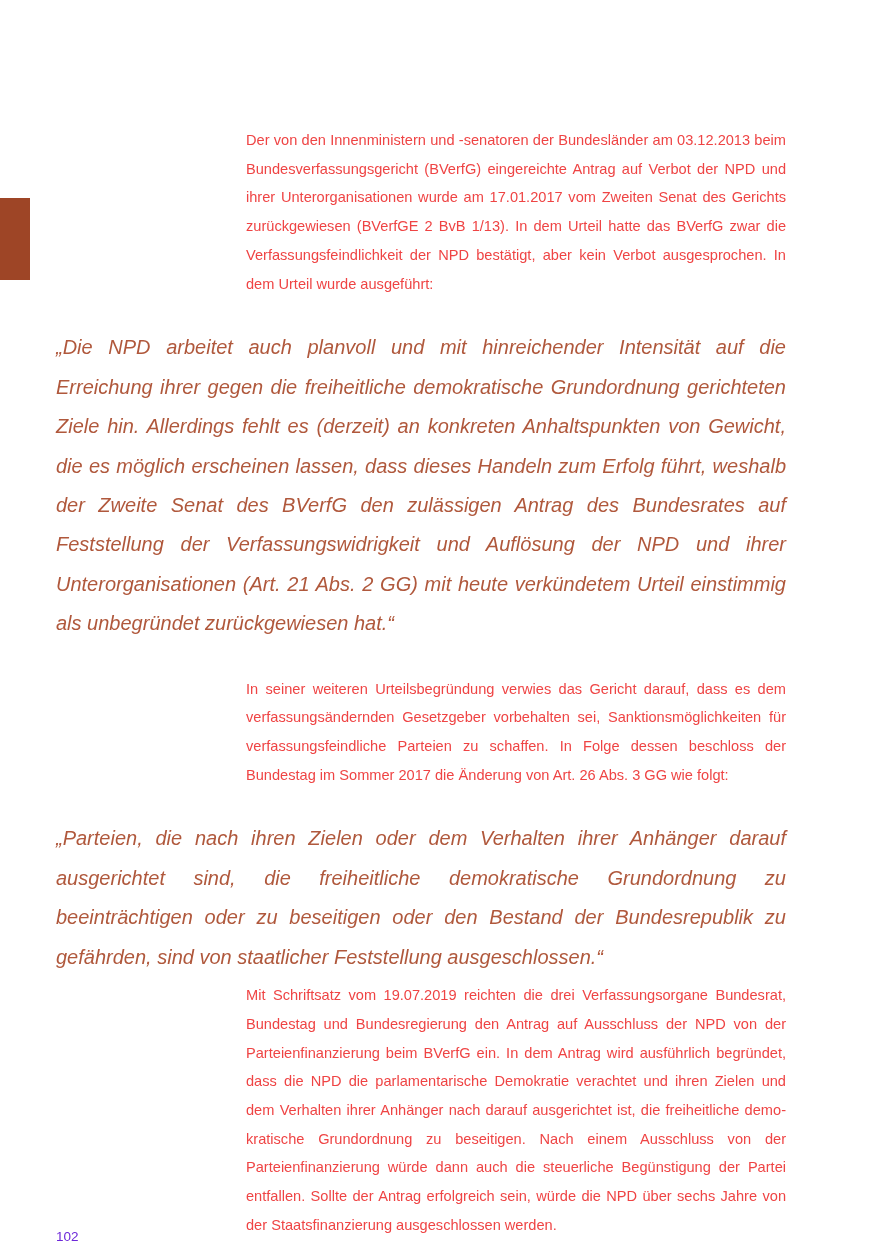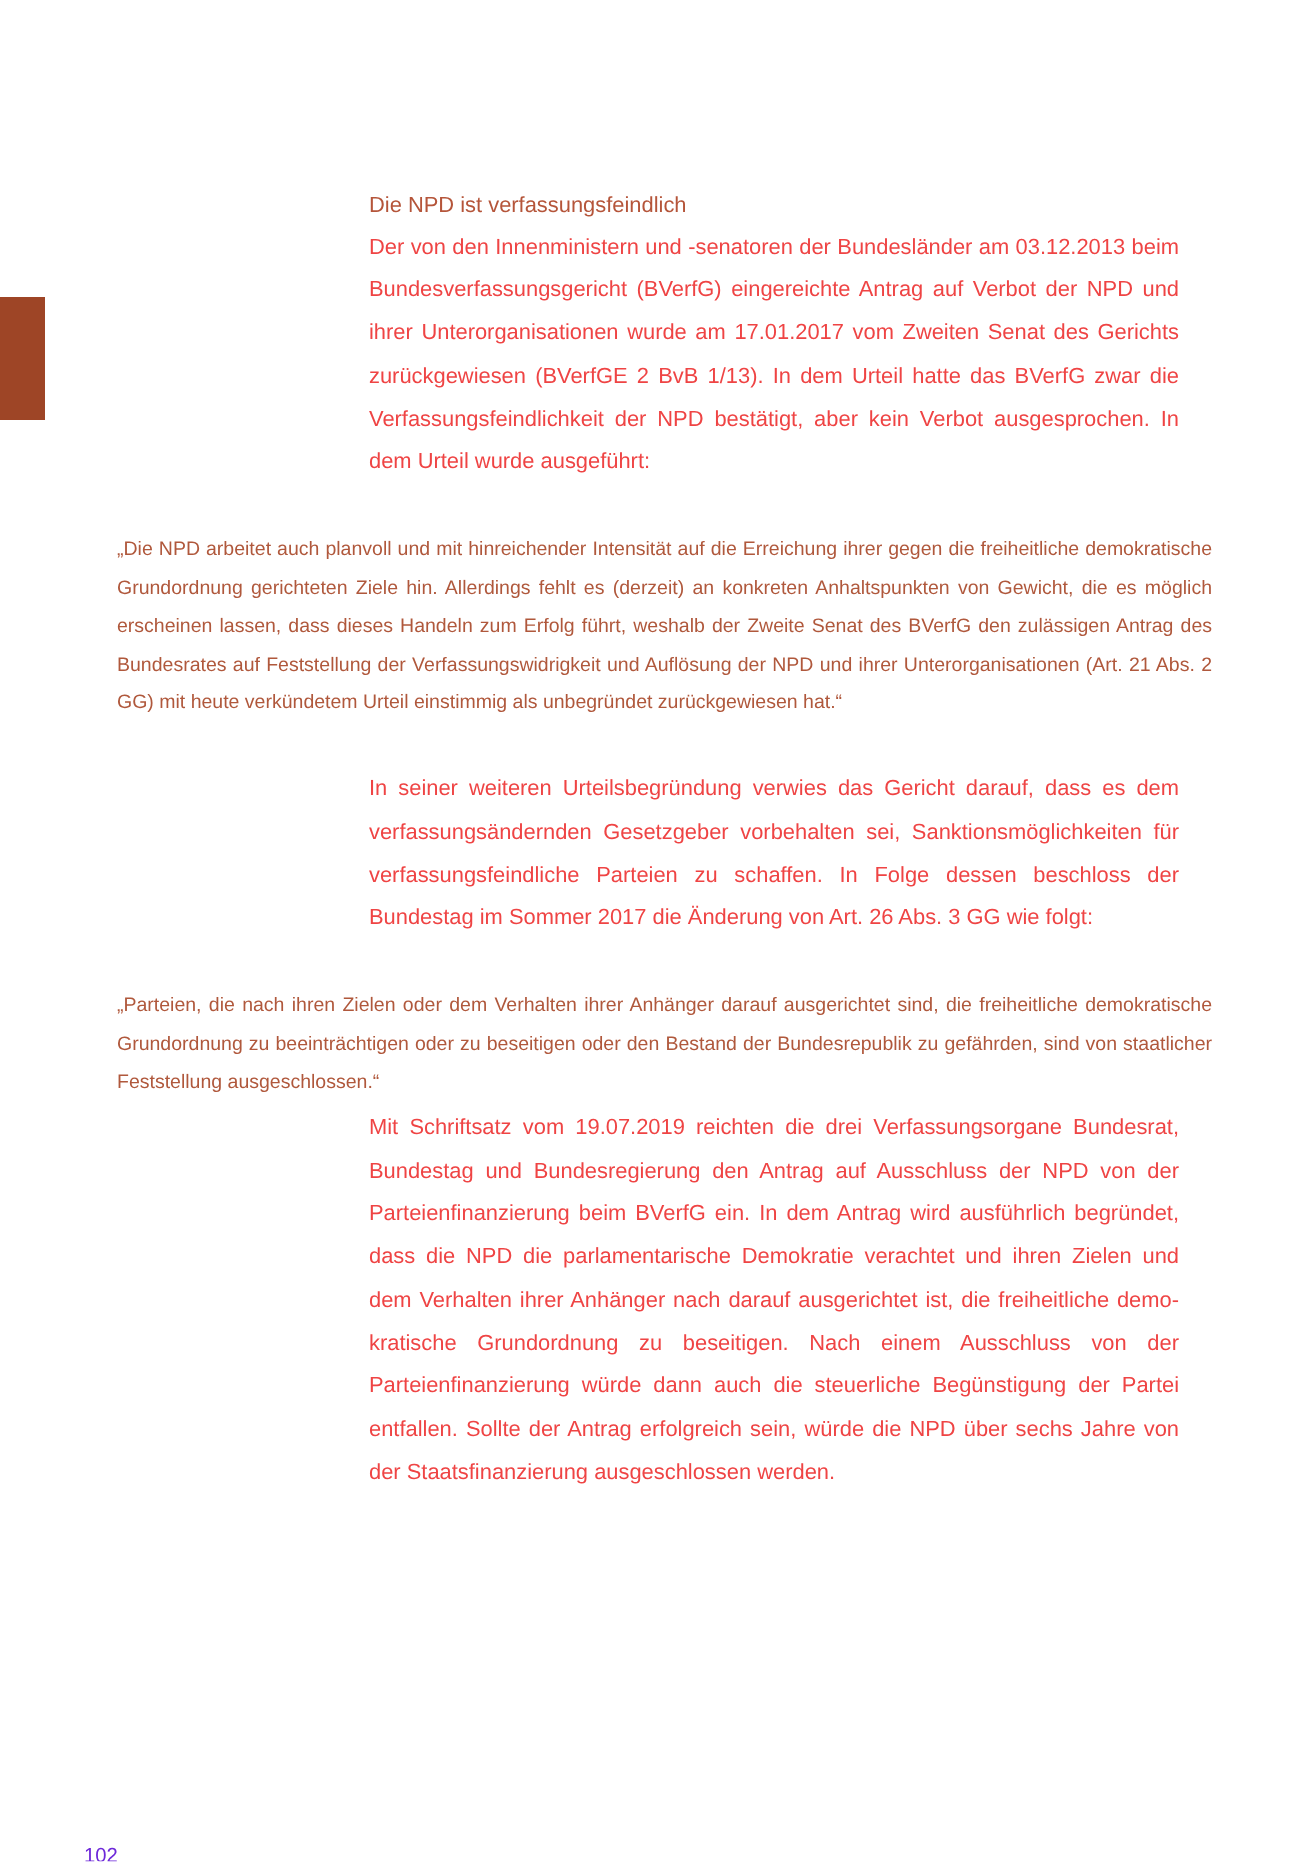--- a/index.html
+++ b/index.html
@@ -74,23 +74,24 @@
     margin-left: 246px;
     width: 540px;
     font-size: 14.6px;
     line-height: 1.97;
     text-align: justify;
     color: #ef4444;
     hyphens: manual;
   }
 
   .quote-par {
-    margin-left: 78px;
+    margin-left: 56px;
     width: 730px;
-    font-size: 13px;
+    font-size: 20px;
+    font-style: italic;
     line-height: 1.97;
     text-align: justify;
     color: #b0583c;
     hyphens: manual;
   }
 
   .gap-before-quote { margin-top: 30px; }
   .gap-after-quote  { margin-top: 31px; }
   .gap-tight        { margin-top: 4px; }
 
@@ -107,21 +108,20 @@
 </head>
 <body>
 
 <div class="page">
 
   <div class="edge-tab"></div>
 
 
   <div class="content">
 
-    <h2 class="section-heading">Die NPD ist verfassungsfeindlich</h2>
 
     <p class="body-par">Der von den Innenministern und -senatoren der Bundesländer am 03.12.2013 beim Bundesverfassungsgericht (BVerfG) eingereichte Antrag auf Verbot der NPD und ihrer Unterorganisationen wurde am 17.01.2017 vom Zweiten Senat des Gerichts zurückgewiesen (BVerfGE 2 BvB 1/13). In dem Urteil hatte das BVerfG zwar die Ver­fassungsfeindlichkeit der NPD bestätigt, aber kein Verbot ausge­sprochen. In dem Urteil wurde ausgeführt:</p>
 
     <p class="quote-par gap-before-quote">„Die NPD arbeitet auch planvoll und mit hinreichender Intensität auf die Erreichung ihrer gegen die freiheitliche demokratische Grundordnung gerichteten Ziele hin. Allerdings fehlt es (derzeit) an konkreten Anhaltspunkten von Gewicht, die es möglich erscheinen lassen, dass dieses Handeln zum Erfolg führt, weshalb der Zweite Senat des BVerfG den zulässigen Antrag des Bundesrates auf Feststellung der Verfassungswidrigkeit und Auflösung der NPD und ihrer Unterorganisationen (Art. 21 Abs. 2 GG) mit heute verkündetem Urteil einstimmig als unbegründet zurückgewiesen hat.“</p>
 
     <p class="body-par gap-after-quote">In seiner weiteren Urteilsbegründung verwies das Gericht darauf, dass es dem verfassungsändernden Gesetzgeber vorbehalten sei, Sanktionsmöglichkeiten für verfassungsfeindliche Parteien zu schaf­fen. In Folge dessen beschloss der Bundestag im Sommer 2017 die Änderung von Art. 26 Abs. 3 GG wie folgt:</p>
 
     <p class="quote-par gap-before-quote">„Parteien, die nach ihren Zielen oder dem Verhalten ihrer Anhänger darauf ausgerichtet sind, die freiheitliche demokratische Grundordnung zu beeinträchtigen oder zu beseitigen oder den Bestand der Bundesrepublik zu gefährden, sind von staatlicher Feststellung aus­geschlossen.“</p>
 
     <p class="body-par gap-tight">Mit Schriftsatz vom 19.07.2019 reichten die drei Verfassungsorgane Bundesrat, Bundestag und Bundesregierung den Antrag auf Aus­schluss der NPD von der Parteienfinanzierung beim BVerfG ein. In dem Antrag wird ausführlich begründet, dass die NPD die parlamen­tarische Demokratie verachtet und ihren Zielen und dem Verhalten ihrer Anhänger nach darauf ausgerichtet ist, die freiheitliche demo­kratische Grundordnung zu beseitigen. Nach einem Ausschluss von der Parteienfinanzierung würde dann auch die steuerliche Begünsti­gung der Partei entfallen. Sollte der Antrag erfolgreich sein, würde die NPD über sechs Jahre von der Staatsfinanzierung ausgeschlossen werden.</p>

